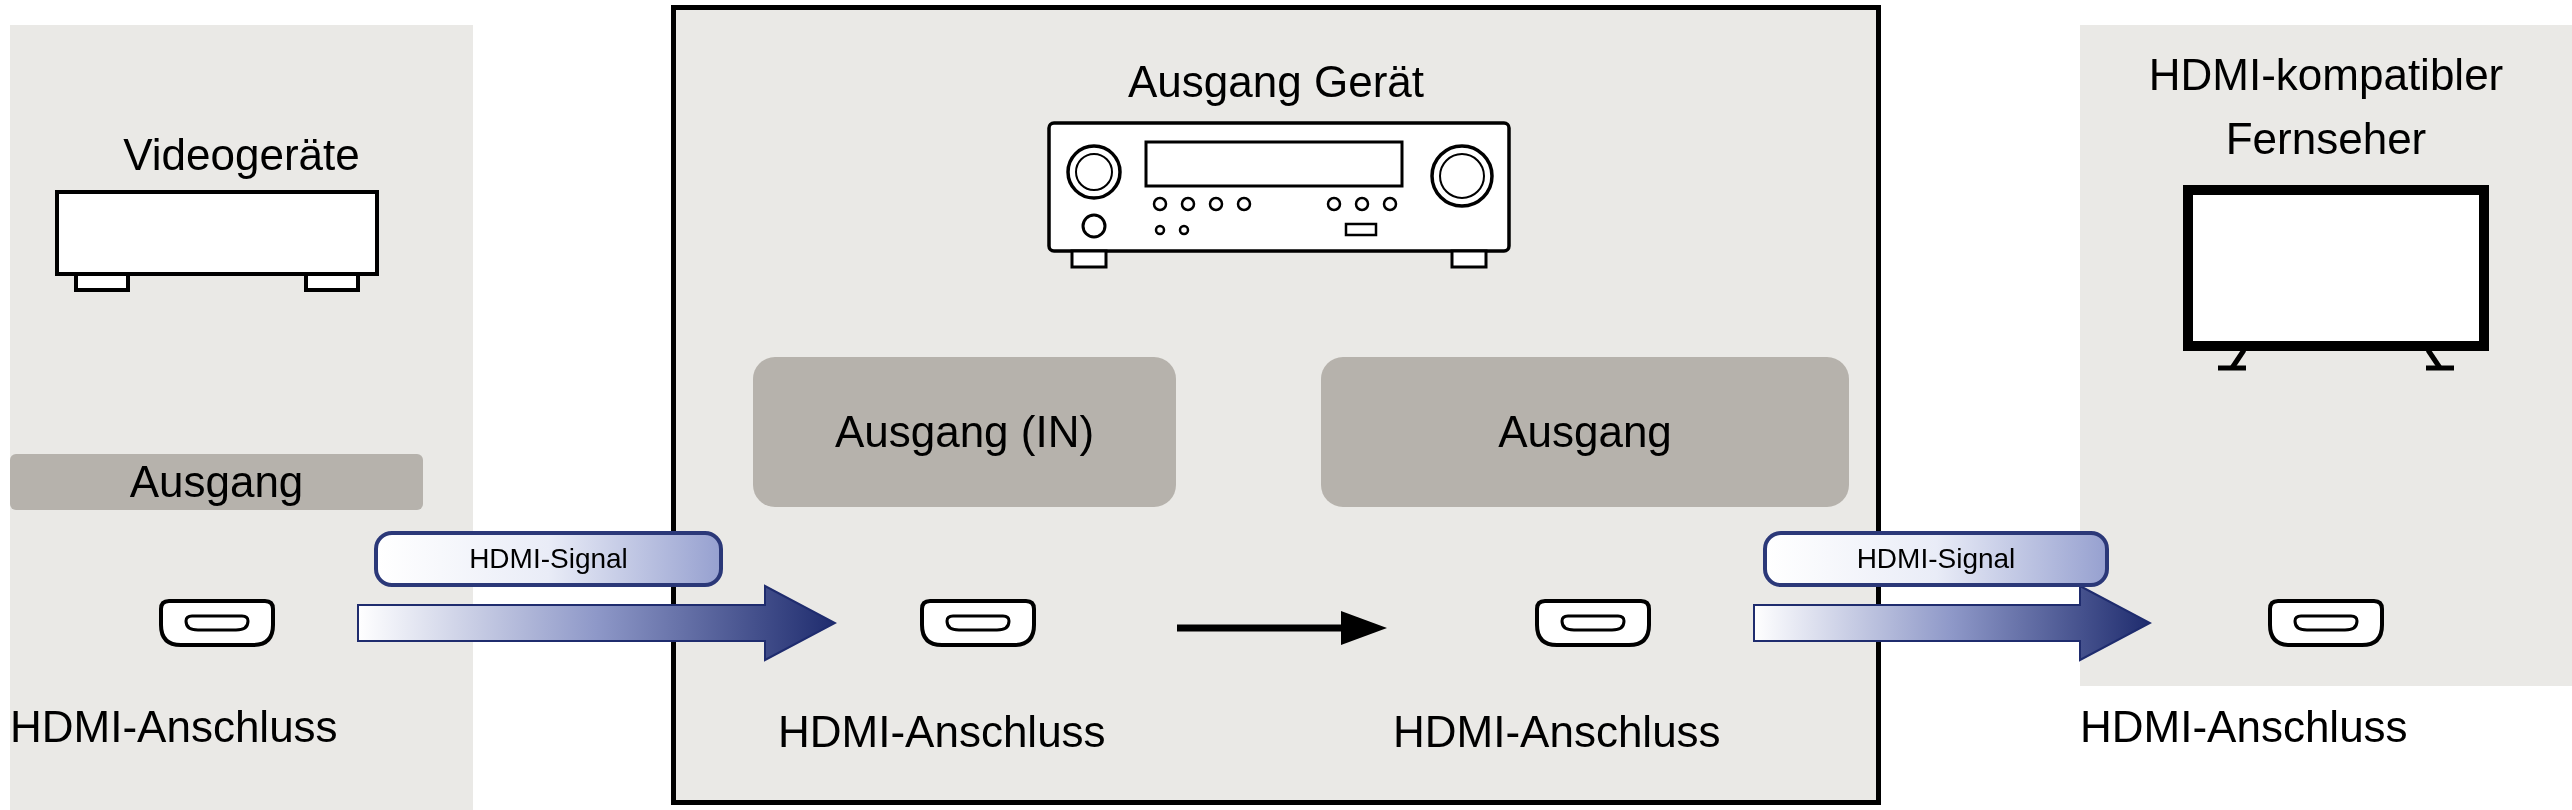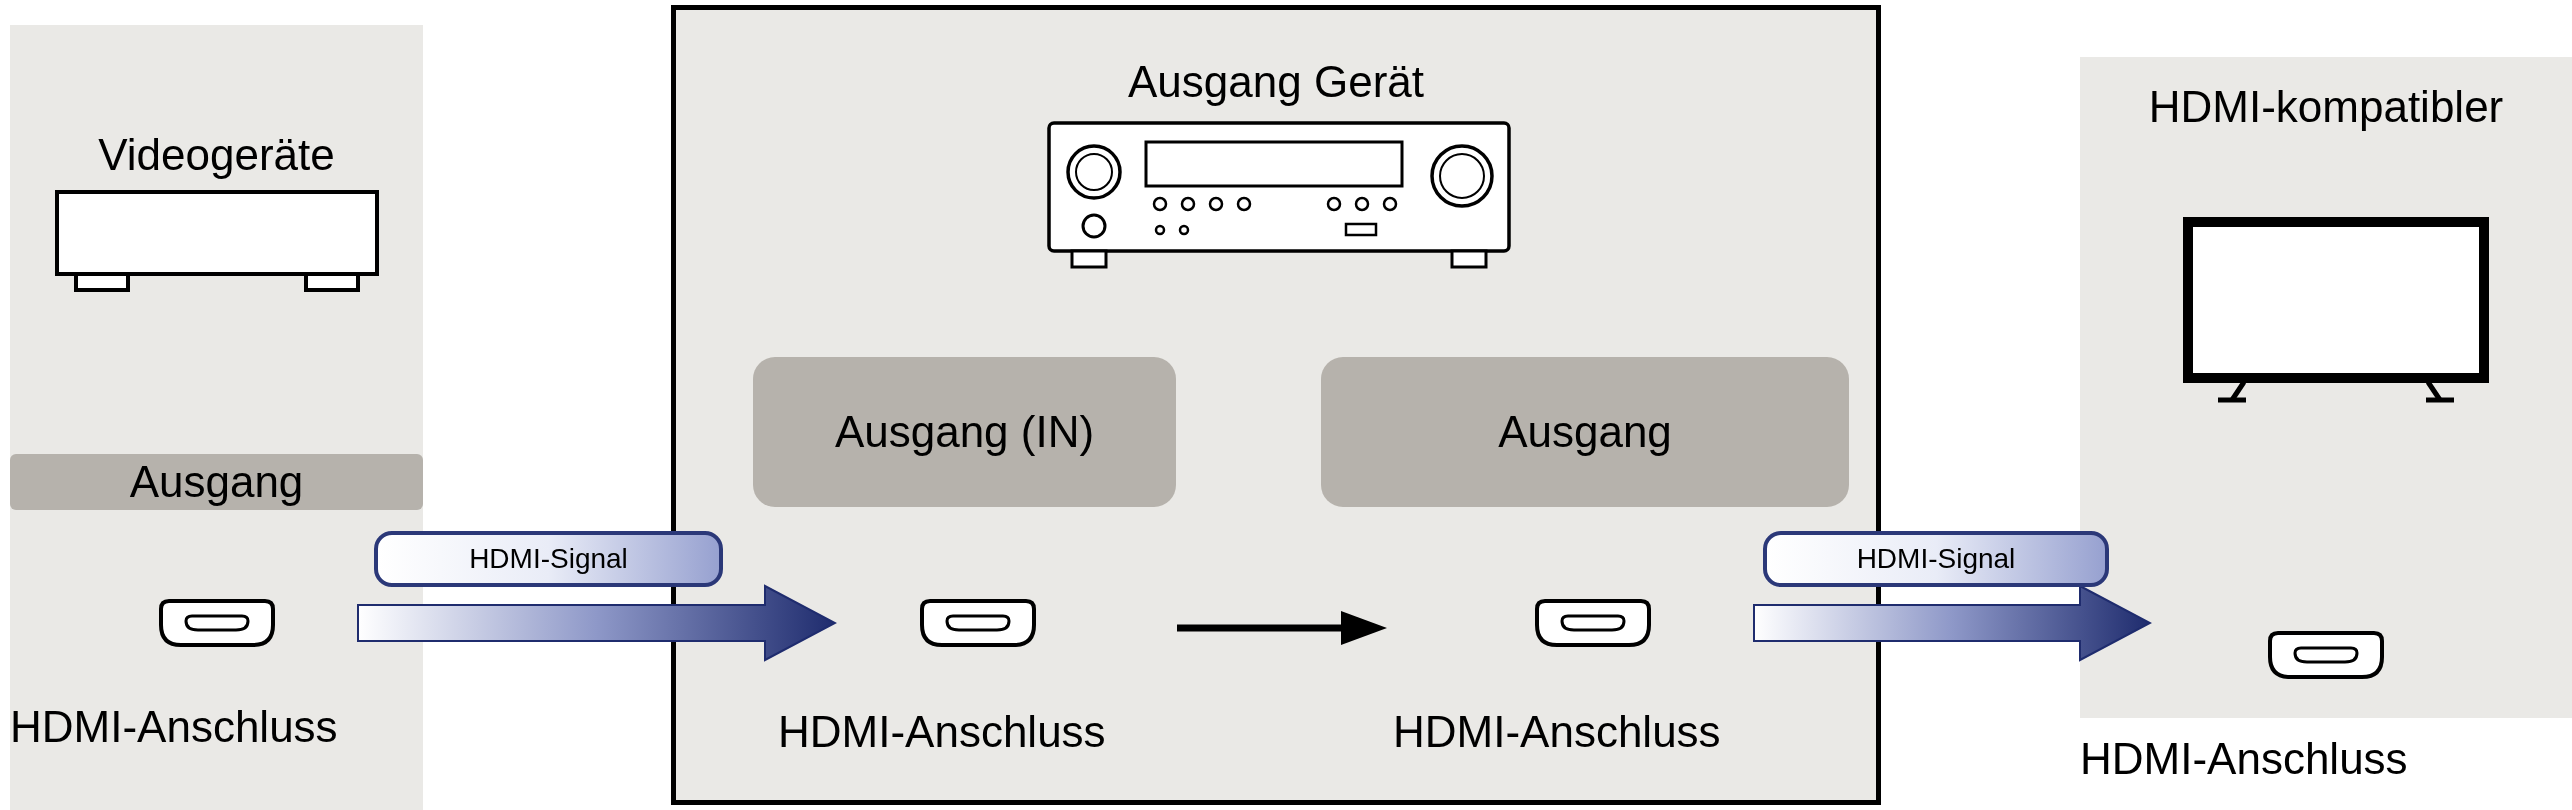--- a/index.html
+++ b/index.html
@@ -7,23 +7,23 @@
   body { font-family:"Liberation Sans", sans-serif; color:#000; }
 
   .stage {
     position:relative;
     width:2572px; height:810px;
     background:#ffffff;
     overflow:hidden;
   }
 
   .panel { position:absolute; background:var(--panel-bg,#eae9e6); }
-  .panel-left  { left:10px;  top:25px; width:413px;  height:785px; }
+  .panel-left  { left:10px;  top:25px; width:463px;  height:785px; }
   .panel-center{ left:671px; top:5px;  width:1210px; height:800px; border:5px solid #000; }
-  .panel-right { left:2080px;top:25px; width:492px;  height:661px;margin-top:32px; }
+  .panel-right { left:2080px;top:25px; width:492px;  height:661px; }
 
   .title {
     position:absolute; left:0; width:100%;
     text-align:center; font-size:44px; line-height:64px;
   }
 
   .badge-gray {
     position:absolute;
     background:var(--badge-gray,#b6b2ac);
     display:flex; flex-direction:column; align-items:center; justify-content:center;
@@ -133,20 +133,21 @@
       </svg>
 
     <div class="connector-label" style="left:102px; top:697px; width:400px;">HDMI-Anschluss</div>
 
     <div class="connector-label" style="left:717px; top:697px; width:400px;">HDMI-Anschluss</div>
   </div>
 
   <div class="panel panel-right">
     <div class="title" style="top:18px">
       <div>HDMI-kompatibler</div>
+      <div>Fernseher</div>
     </div>
 
     <svg class="art" style="left:102px; top:159px" width="308" height="190" viewBox="0 0 308 190">
       <rect x="6" y="6" width="296" height="156" fill="#ffffff" stroke="#000" stroke-width="10"></rect>
       <line x1="62" y1="166" x2="50" y2="184" stroke="#000" stroke-width="5"></line>
       <line x1="36" y1="184" x2="64" y2="184" stroke="#000" stroke-width="5"></line>
       <line x1="246" y1="166" x2="258" y2="184" stroke="#000" stroke-width="5"></line>
       <line x1="244" y1="184" x2="272" y2="184" stroke="#000" stroke-width="5"></line>
     </svg>
 

